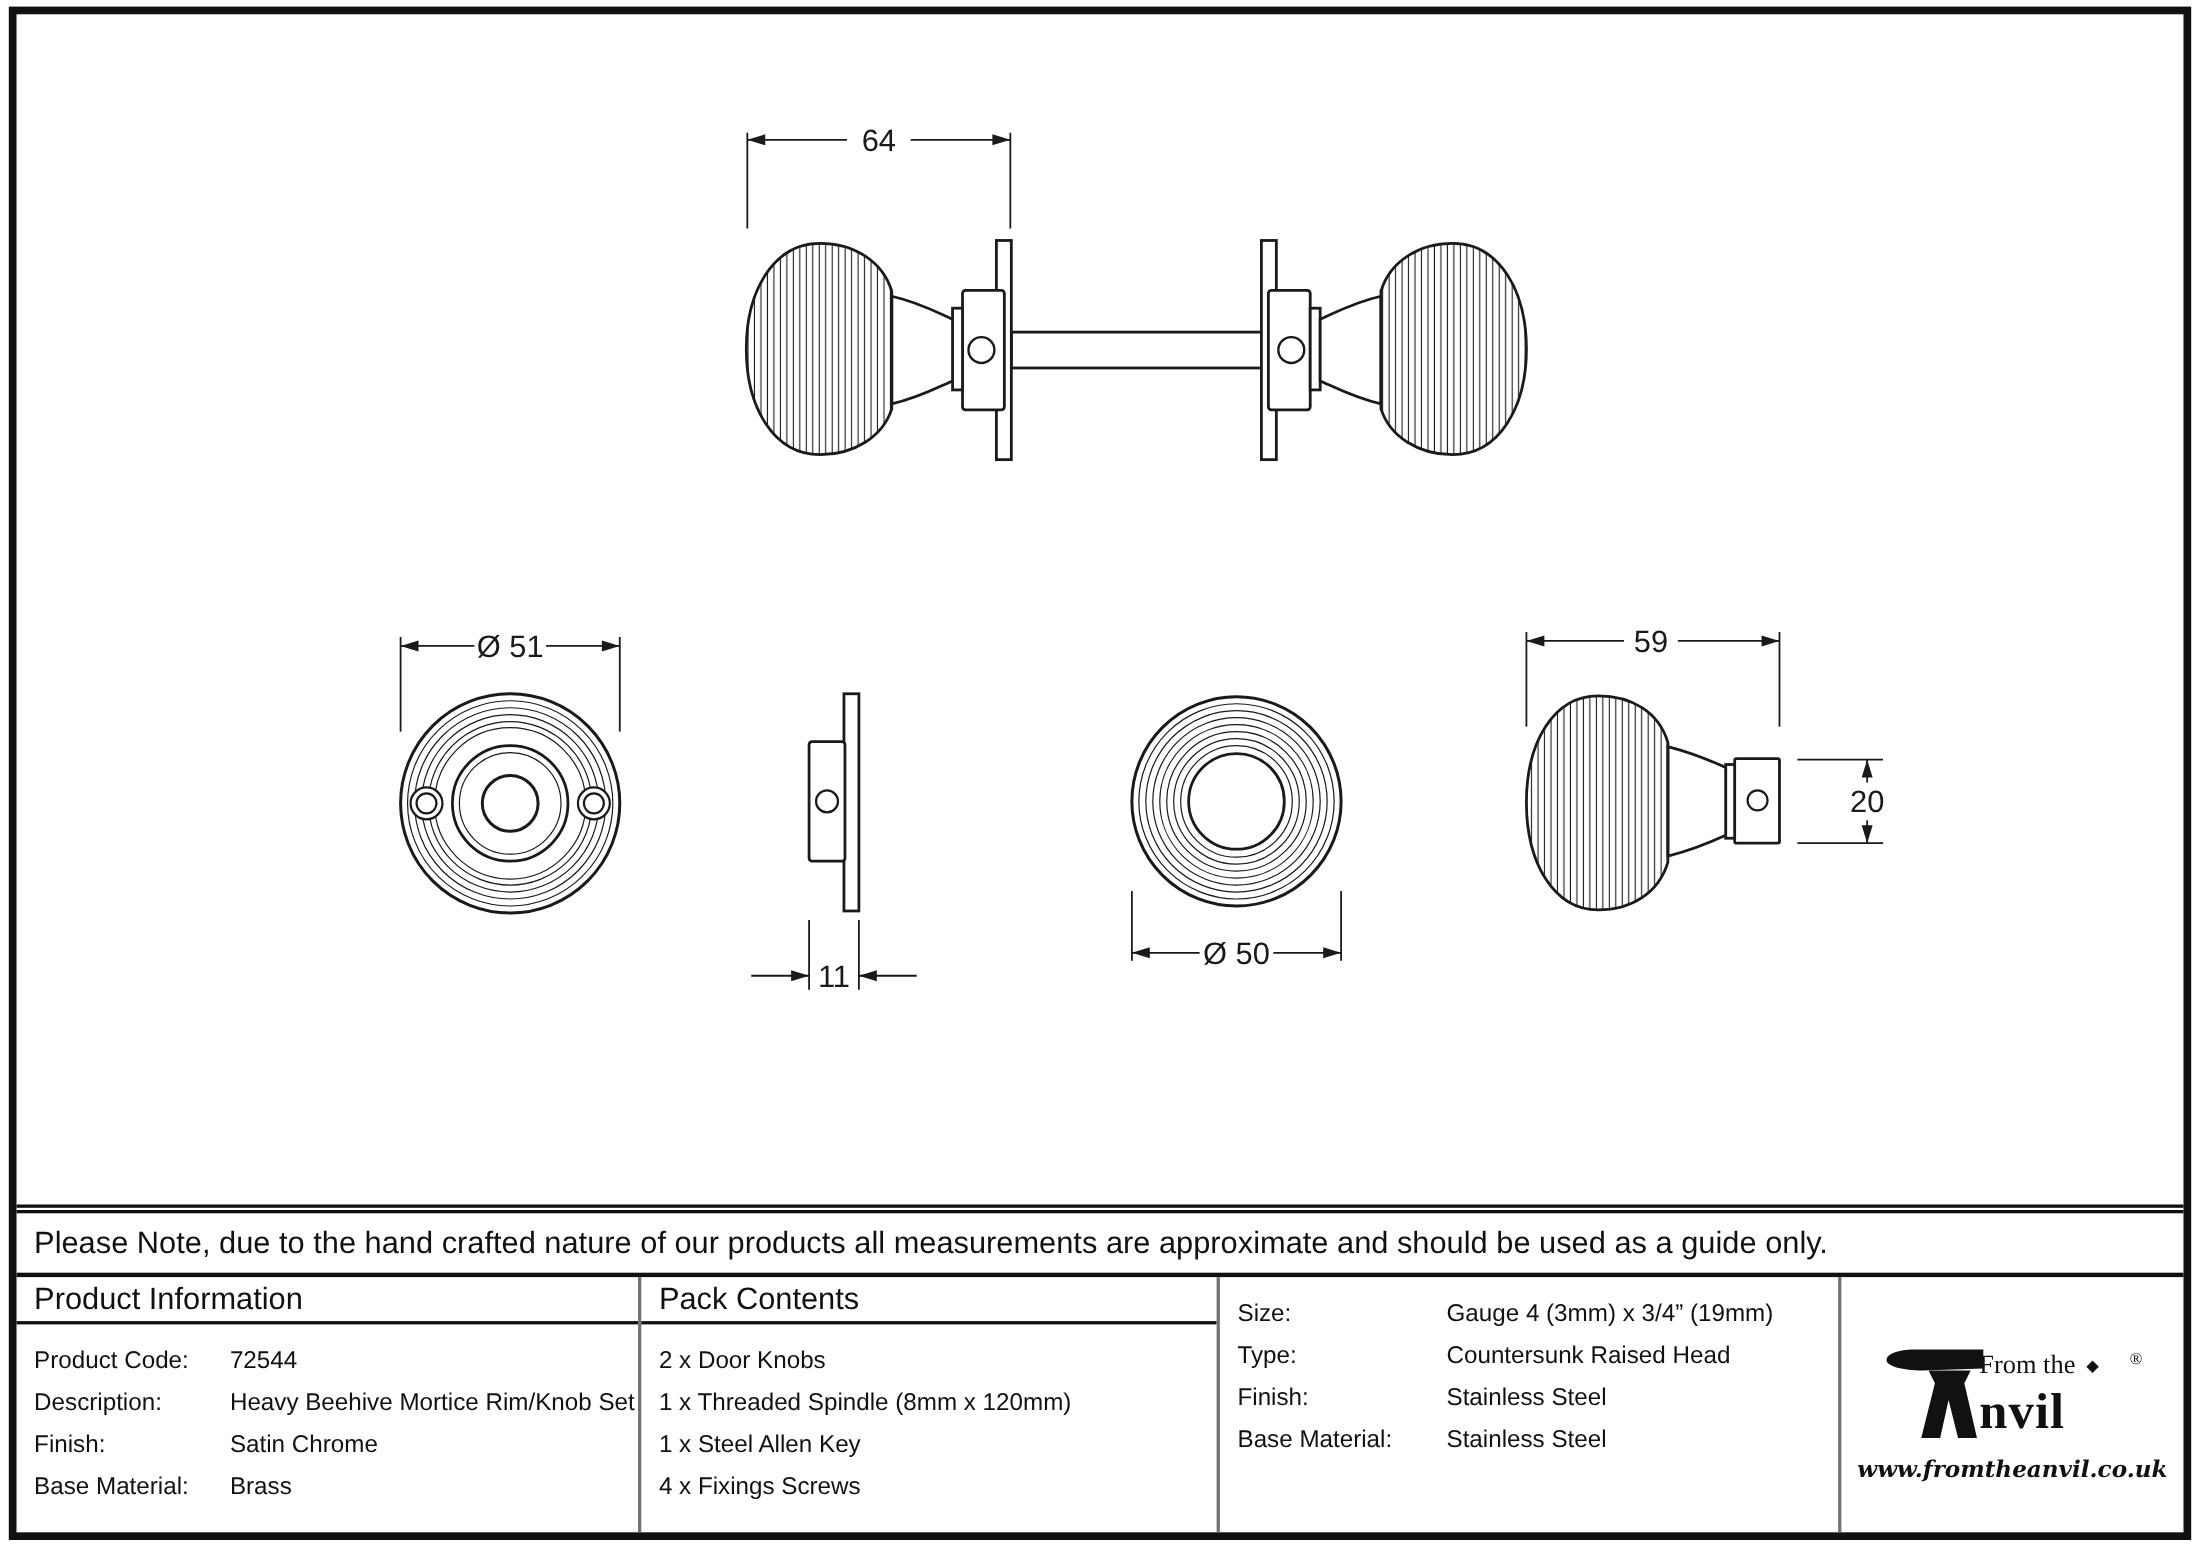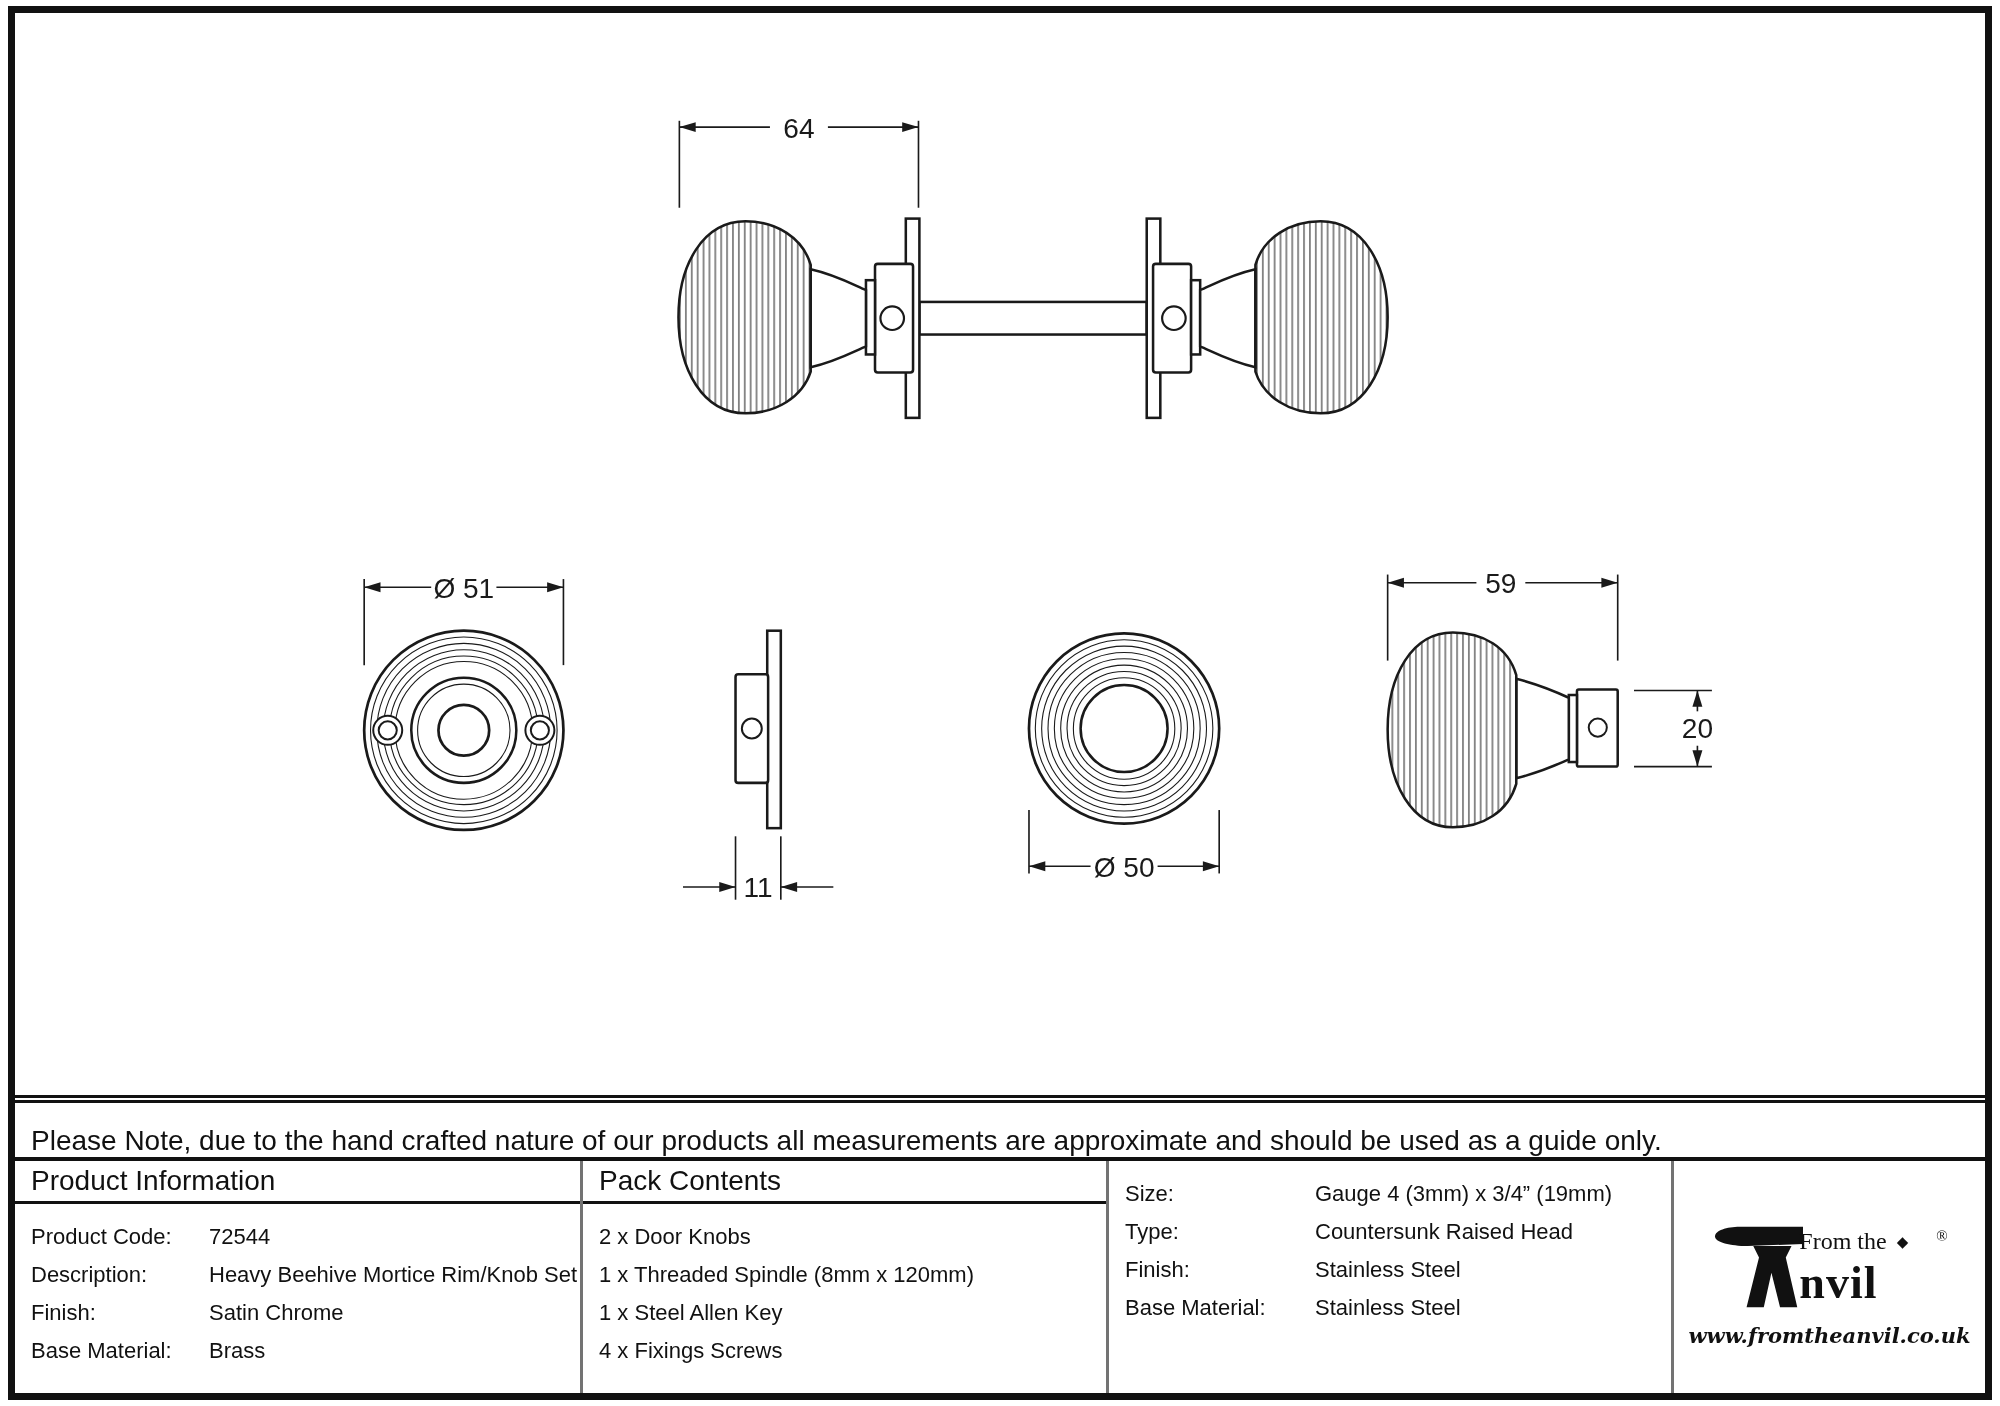--- a/index.html
+++ b/index.html
@@ -1,21 +1,21 @@
 <!DOCTYPE html>
 <html><head>
 <meta charset="utf-8">
 <style>
   html,body{margin:0;padding:0;background:#fff;}
   body{width:2000px;height:1406px;position:relative;font-family:"Liberation Sans",sans-serif;color:#111;}
   .frame{position:absolute;left:8px;top:6px;right:8px;bottom:6px;border:7px solid #111;background:#fff;}
   .drawing{position:absolute;left:0;top:0;width:1970px;height:980px;}
   .drawing svg{display:block;width:100%;height:100%;}
 
-  .note-row{position:absolute;left:0;right:0;top:1082px;height:54px;border-top:8px double #111;display:flex;align-items:flex-end;}
+  .note-row{position:absolute;left:0;right:0;top:1082px;height:54px;border-top:8px double #111;display:flex;align-items:center;}
   .note-row span{padding-left:16px;font-size:28px;}
 
   .info-table{position:absolute;left:0;right:0;top:1144px;bottom:0;border-top:4px solid #111;display:flex;}
   .col{position:relative;box-sizing:border-box;}
   .col.b{border-left:3px solid #737373;}
   .col1{width:565px;}
   .col2{width:526px;}
   .col3{width:565px;}
   .col4{flex:1;}
   .col-header{height:40px;border-bottom:3px solid #111;display:flex;align-items:center;font-size:28px;padding-left:16px;}

